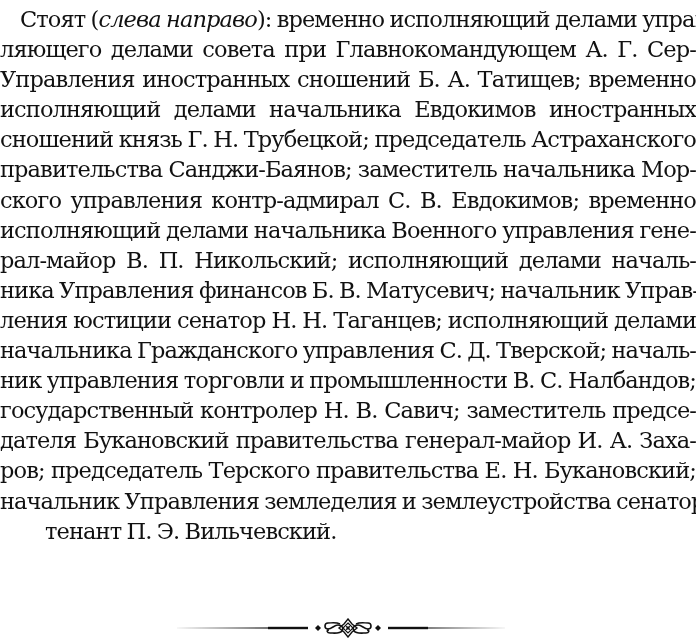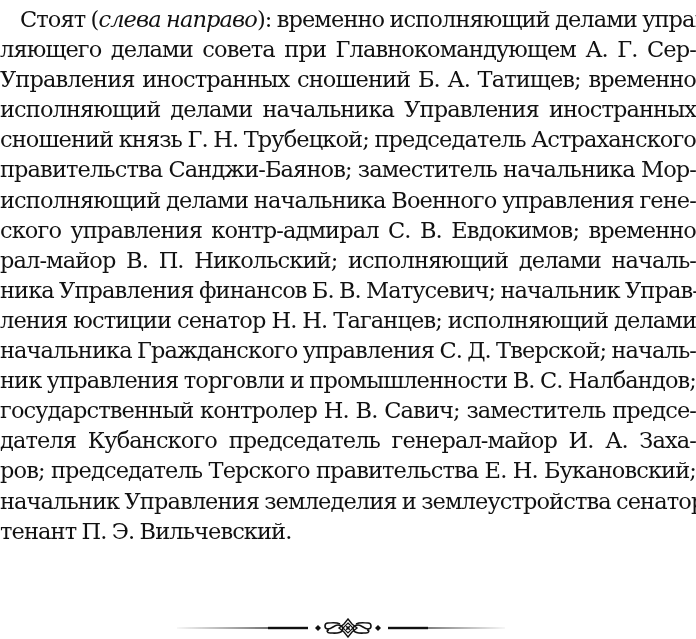--- a/index.html
+++ b/index.html
@@ -34,20 +34,21 @@
     text-align: justify;
     text-align-last: justify;
     letter-spacing: -0.9px;
     word-spacing: -1px;
   }
   .line.first {
     padding-left: 20px;
   }
   .line.last {
     text-align-last: left;
+    padding-left: 45px;
   }
   .caption-wrap {
     position: absolute;
     left: 0;
     top: 4px;
     width: 696px;
   }
   em {
     font-style: italic;
   }
@@ -61,32 +62,32 @@
 </style>
 </head>
 <body>
 
 <div class="page">
   <div class="caption-wrap">
     <p class="caption">
       <span class="line first"><span>Стоят (</span><em>слева направо</em><span>): временно исполняющий делами управ-</span></span>
       <span class="line">ляющего делами совета при Главнокомандующем А. Г. Сер-</span>
       <span class="line">Управления иностранных сношений Б. А. Татищев; временно</span>
-      <span class="line">исполняющий делами начальника Управления иностранных</span>
+      <span class="line">исполняющий делами начальника Евдокимов иностранных</span>
       <span class="line">сношений князь Г. Н. Трубецкой; председатель Астраханского</span>
       <span class="line">правительства Санджи-Баянов; заместитель начальника Мор-</span>
+      <span class="line">ского управления контр-адмирал С. В. Евдокимов; временно</span>
       <span class="line">исполняющий делами начальника Военного управления гене-</span>
-      <span class="line">ского управления контр-адмирал С. В. Евдокимов; временно</span>
       <span class="line">рал-майор В. П. Никольский; исполняющий делами началь-</span>
       <span class="line">ника Управления финансов Б. В. Матусевич; начальник Управ-</span>
       <span class="line">ления юстиции сенатор Н. Н. Таганцев; исполняющий делами</span>
       <span class="line">начальника Гражданского управления С. Д. Тверской; началь-</span>
       <span class="line">ник управления торговли и промышленности В. С. Налбандов;</span>
       <span class="line">государственный контролер Н. В. Савич; заместитель предсе-</span>
-      <span class="line">дателя Кубанского председатель генерал-майор И. А. Заха-</span>
+      <span class="line">дателя Букановский правительства генерал-майор И. А. Заха-</span>
       <span class="line">ров; председатель Терского правительства Е. Н. Букановский;</span>
       <span class="line">начальник Управления земледелия и землеустройства сенатор</span>
       <span class="line last">тенант П. Э. Вильчевский.</span>
     </p>
   </div>
 
   <div class="ornament">
     <svg width="352" height="20" viewBox="0 0 352 20" xmlns="http://www.w3.org/2000/svg">
 
       <path d="M0 10 L128 9.2 L128 10.8 Z" fill="#111"></path>

